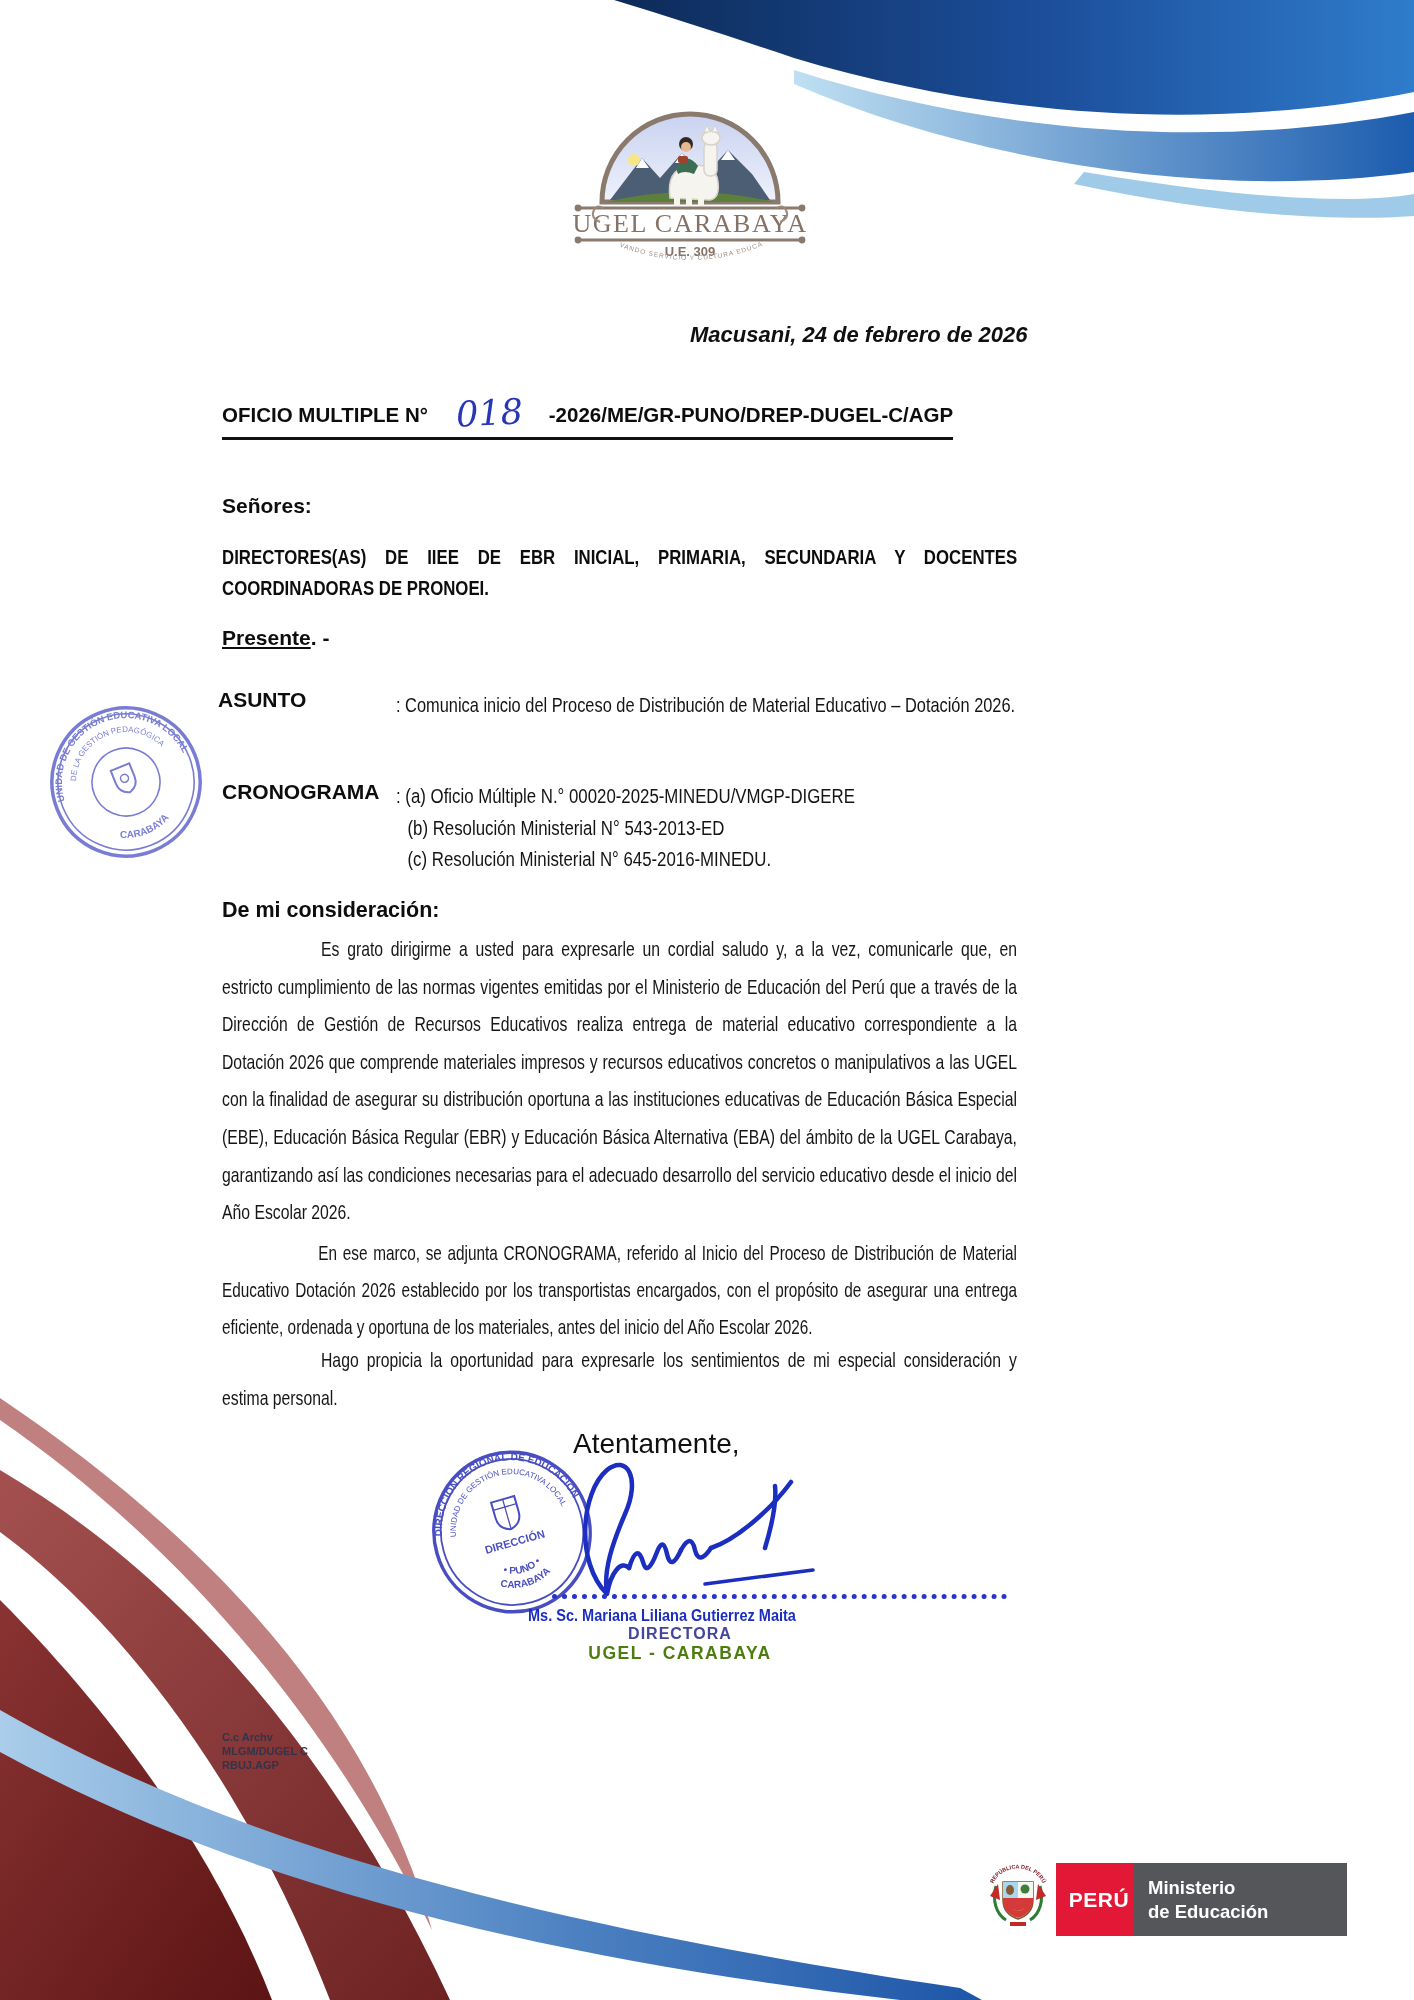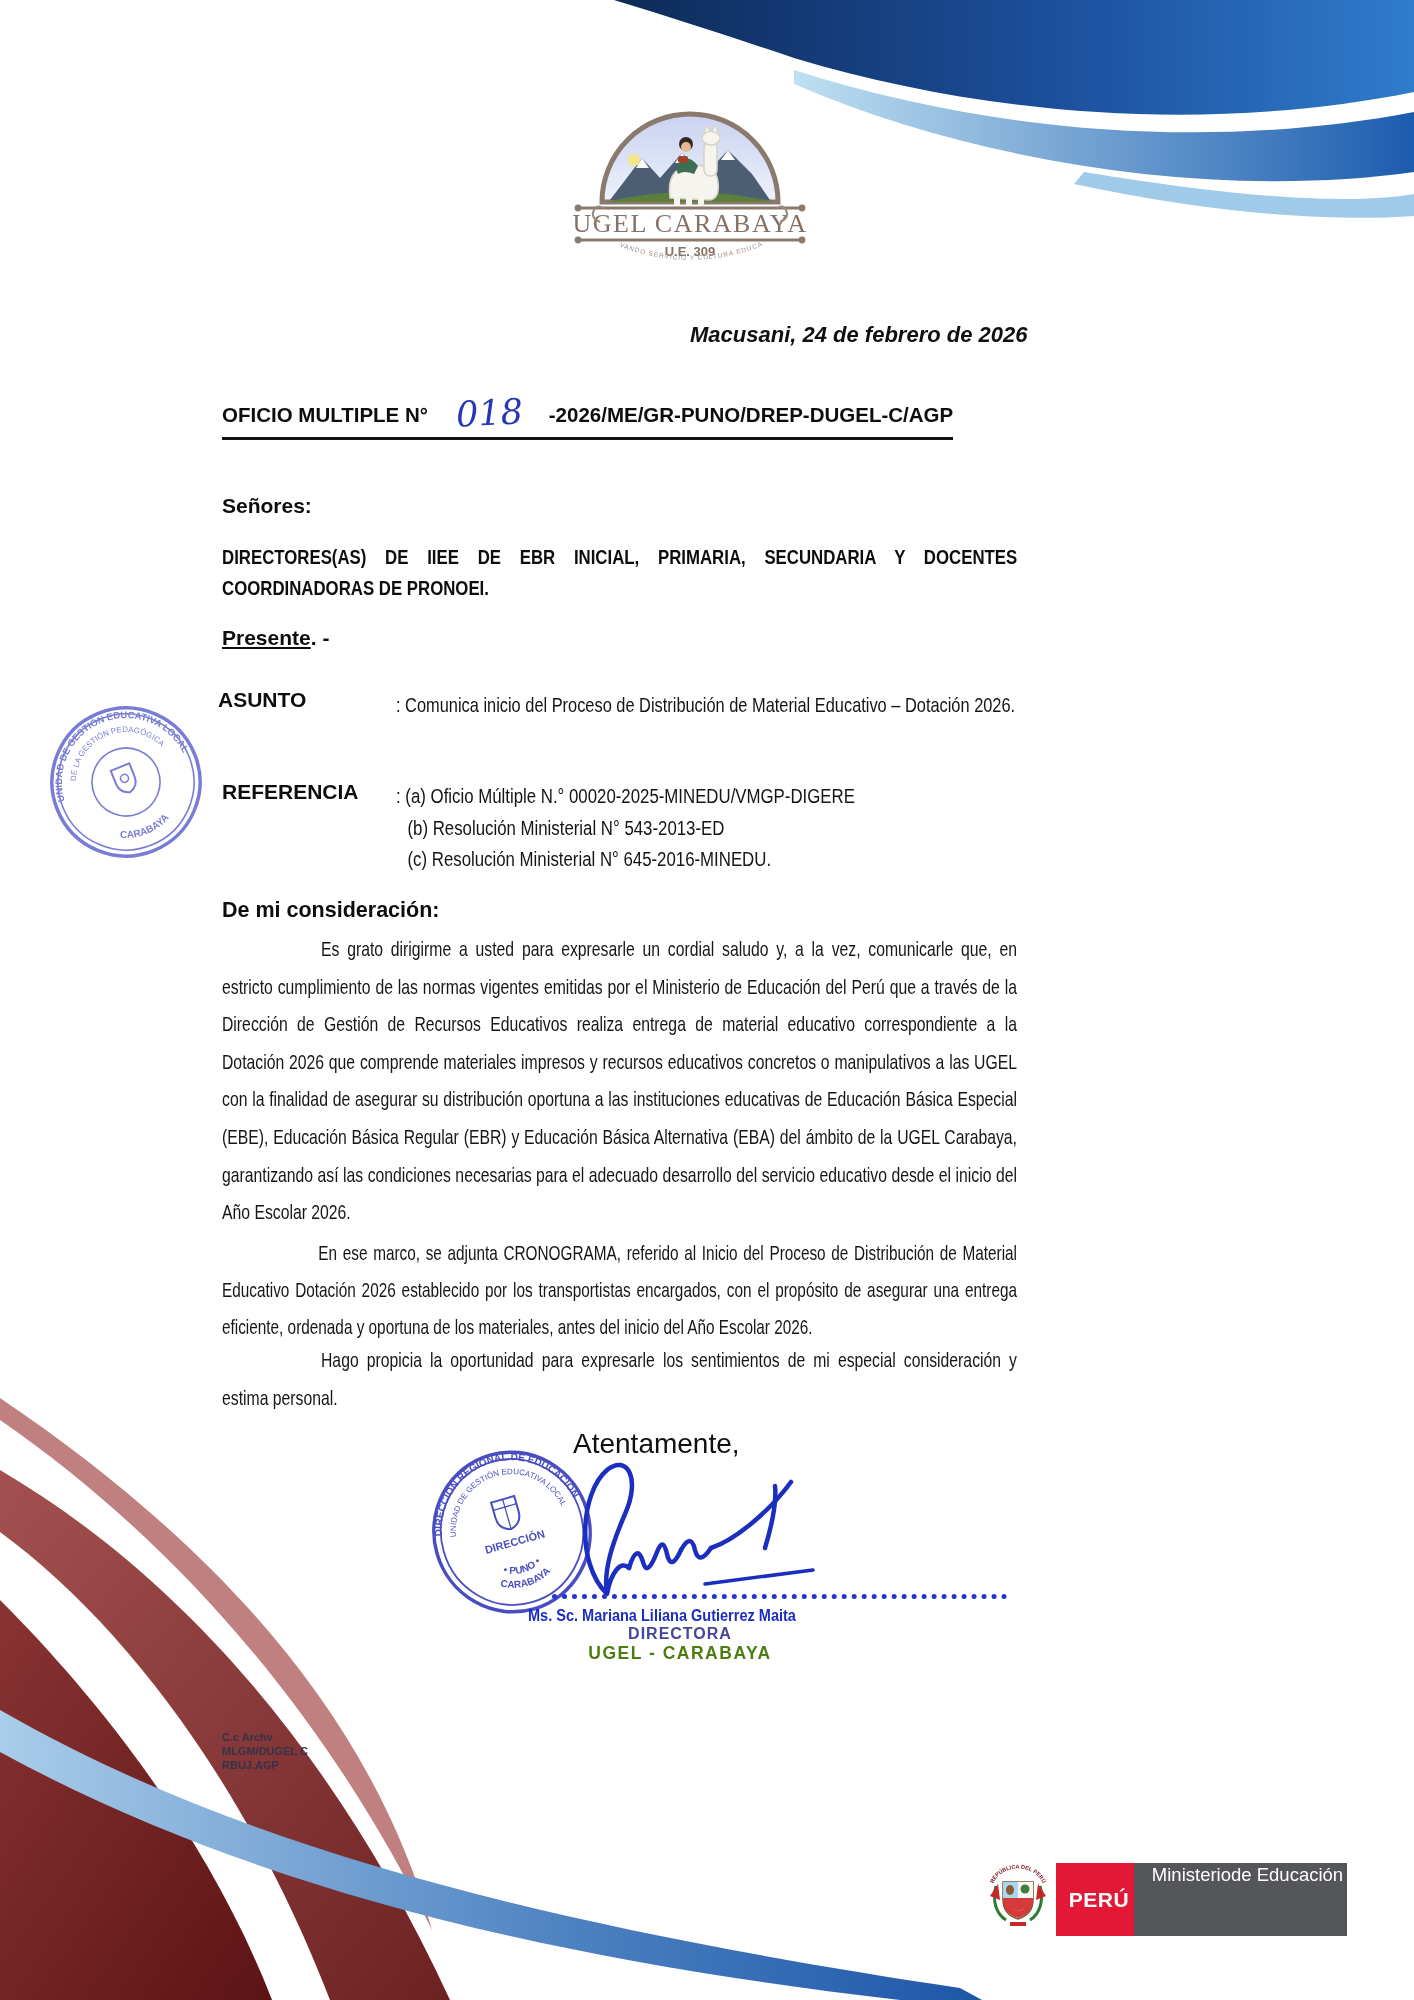--- a/index.html
+++ b/index.html
@@ -29,22 +29,22 @@
   .ref-item{font-size:20.5px;line-height:31.5px;color:#141414;white-space:nowrap;}
   .sig-name{font-weight:bold;font-size:16.5px;color:#1b2ec0;white-space:nowrap;}
   .sig-title{font-weight:bold;font-size:16px;color:#45459a;letter-spacing:1px;}
   .sig-org{font-weight:bold;font-size:17.5px;color:#4d7c0f;letter-spacing:1.5px;}
   .cc{font-size:11px;font-weight:bold;color:#33334a;line-height:14px;margin-top:44px;}
   .peru-box{
     background:#e31837;color:#fff;display:flex;align-items:center;justify-content:center;
     font-weight:bold;font-size:21px;letter-spacing:.5px;
   }
   .min-box{
-    background:#55565a;color:#fff;display:flex;flex-direction:row;justify-content:center;
-    padding-left:14px;font-size:18.5px;line-height:24px;font-weight:normal;
+    background:#55565a;color:#fff;display:flex;flex-direction:column;justify-content:center;
+    padding-left:14px;font-size:18.5px;line-height:24px;font-weight:bold;
   }
   .dotline{border-bottom:5px dotted #2633cc;}
 </style>
 </head>
 <body>
 
 <div class="page">
 
   <svg class="abs deco" style="right:0;top:0;" width="800" height="250" viewBox="0 0 800 250">
     <defs>
@@ -141,21 +141,21 @@
 
   <div class="abs just cond" style="left:222px;top:541px;width:994px;transform:scaleX(0.80);font-weight:bold;font-size:21px;line-height:31px;color:#0d0d0d;">DIRECTORES(AS) DE IIEE DE EBR INICIAL, PRIMARIA, SECUNDARIA Y DOCENTES COORDINADORAS DE PRONOEI.</div>
 
   <div class="abs heading" style="left:222px;top:626px;">
     <span style="text-decoration:underline;">Presente</span><span>. -</span>
   </div>
 
   <div class="abs label-col" style="left:218px;top:688px;">ASUNTO</div>
   <div class="abs just cond" style="left:396px;top:688px;width:795px;transform:scaleX(0.78);font-size:21px;line-height:34px;">: Comunica inicio del Proceso de Distribución de Material Educativo – Dotación 2026.</div>
 
-  <div class="abs label-col" style="left:222px;top:780px;">REFERENCIA</div>
+  <div class="abs label-col" style="left:222px;top:780px;">CRONOGRAMA</div>
   <div class="abs cond" style="left:396px;top:780px;width:760px;transform:scaleX(0.82);">
     <div class="ref-item">: (a) Oficio Múltiple N.° 00020-2025-MINEDU/VMGP-DIGERE</div>
     <div class="ref-item" style="padding-left:14px;">(b) Resolución Ministerial N° 543-2013-ED</div>
     <div class="ref-item" style="padding-left:14px;">(c) Resolución Ministerial N° 645-2016-MINEDU.</div>
   </div>
 
   <svg class="abs deco" style="left:38px;top:694px;opacity:0.68;" width="176" height="176" viewBox="0 0 176 176">
     <defs>
       <path id="lsTop" d="M 24,88 A 64,64 0 0 1 152,88" fill="none"></path>
       <path id="lsTop2" d="M 38,88 A 50,50 0 0 1 138,88" fill="none"></path>

